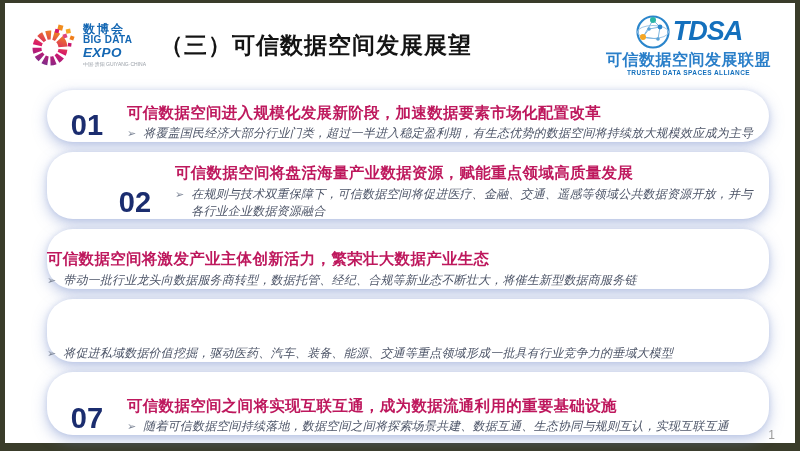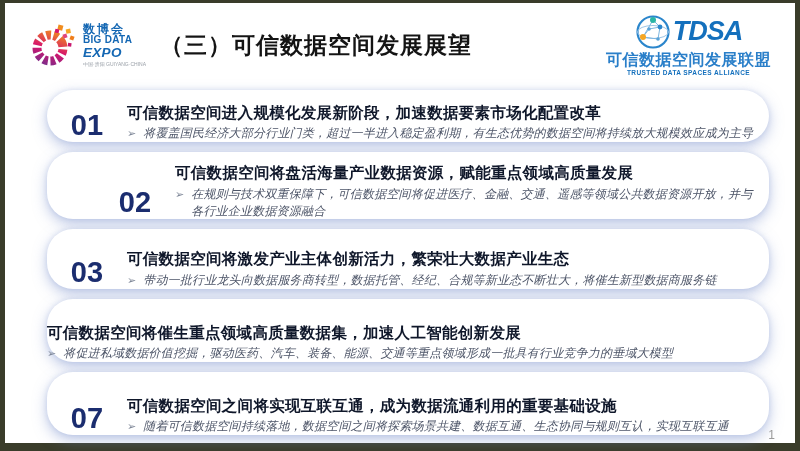--- a/index.html
+++ b/index.html
@@ -73,21 +73,21 @@
   .c2 { flex: 66 1 0; padding-left: 48px; }
   .c3 { flex: 58 1 0; }
   .c4 { flex: 62 1 0; }
   .c5 { flex: 62 1 0; }
   .num {
     width: 80px; flex: none; text-align: center;
     color: #1b2d6f; font-size: 29px; font-weight: 800;
   }
   .card-body { flex: 1; min-width: 0; }
   .heading {
-    color: #0f172a; font-size: 15.5px; font-weight: 800;
+    color: #be185d; font-size: 15.5px; font-weight: 800;
     letter-spacing: 0.3px; line-height: 1.25;
   }
   .bullet {
     display: flex; align-items: flex-start; gap: 7px;
     margin-top: 3px;
   }
   .marker { color: #7c8596; font-size: 11px; line-height: 1.5; flex: none; }
   .bullet-text {
     color: #4d5568; font-size: 12px; font-style: italic;
     line-height: 1.4; letter-spacing: 0.2px;
@@ -175,33 +175,31 @@
       <div class="card-body">
         <div class="heading">可信数据空间将盘活海量产业数据资源，赋能重点领域高质量发展</div>
         <div class="bullet">
           <span class="marker">➢</span>
           <span class="bullet-text">在规则与技术双重保障下，可信数据空间将促进医疗、金融、交通、遥感等领域公共数据资源开放，并与各行业企业数据资源融合</span>
         </div>
       </div>
     </section>
 
     <section class="card c3">
-      <div class="num">03</div>
       <div class="card-body">
         <div class="heading">可信数据空间将激发产业主体创新活力，繁荣壮大数据产业生态</div>
         <div class="bullet">
           <span class="marker">➢</span>
           <span class="bullet-text">带动一批行业龙头向数据服务商转型，数据托管、经纪、合规等新业态不断壮大，将催生新型数据商服务链</span>
         </div>
       </div>
     </section>
 
     <section class="card c4">
       <div class="card-body">
-        <div class="heading">可信数据空间将催生重点领域高质量数据集，加速人工智能创新发展</div>
         <div class="bullet">
           <span class="marker">➢</span>
           <span class="bullet-text">将促进私域数据价值挖掘，驱动医药、汽车、装备、能源、交通等重点领域形成一批具有行业竞争力的垂域大模型</span>
         </div>
       </div>
     </section>
 
     <section class="card c5">
       <div class="num">07</div>
       <div class="card-body">

